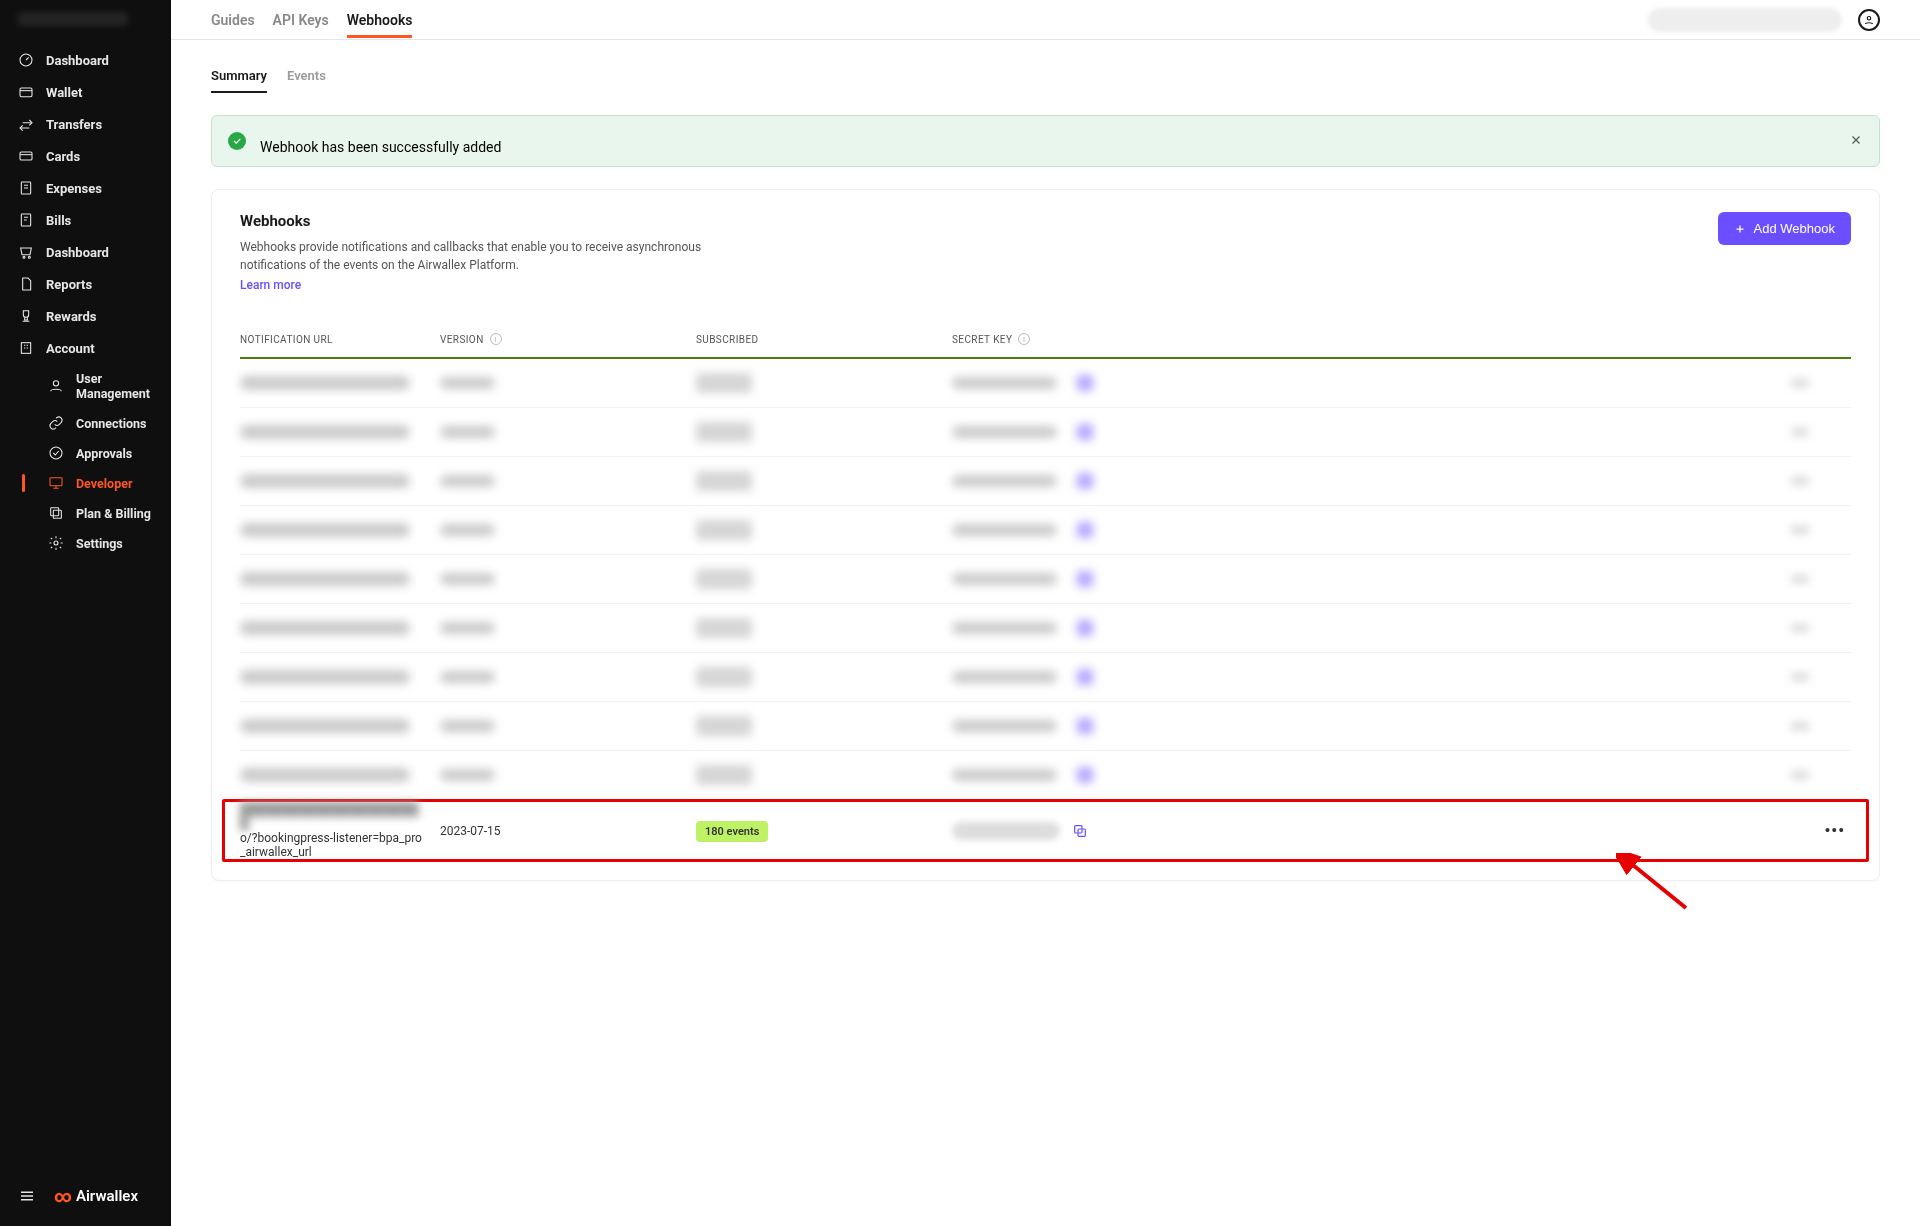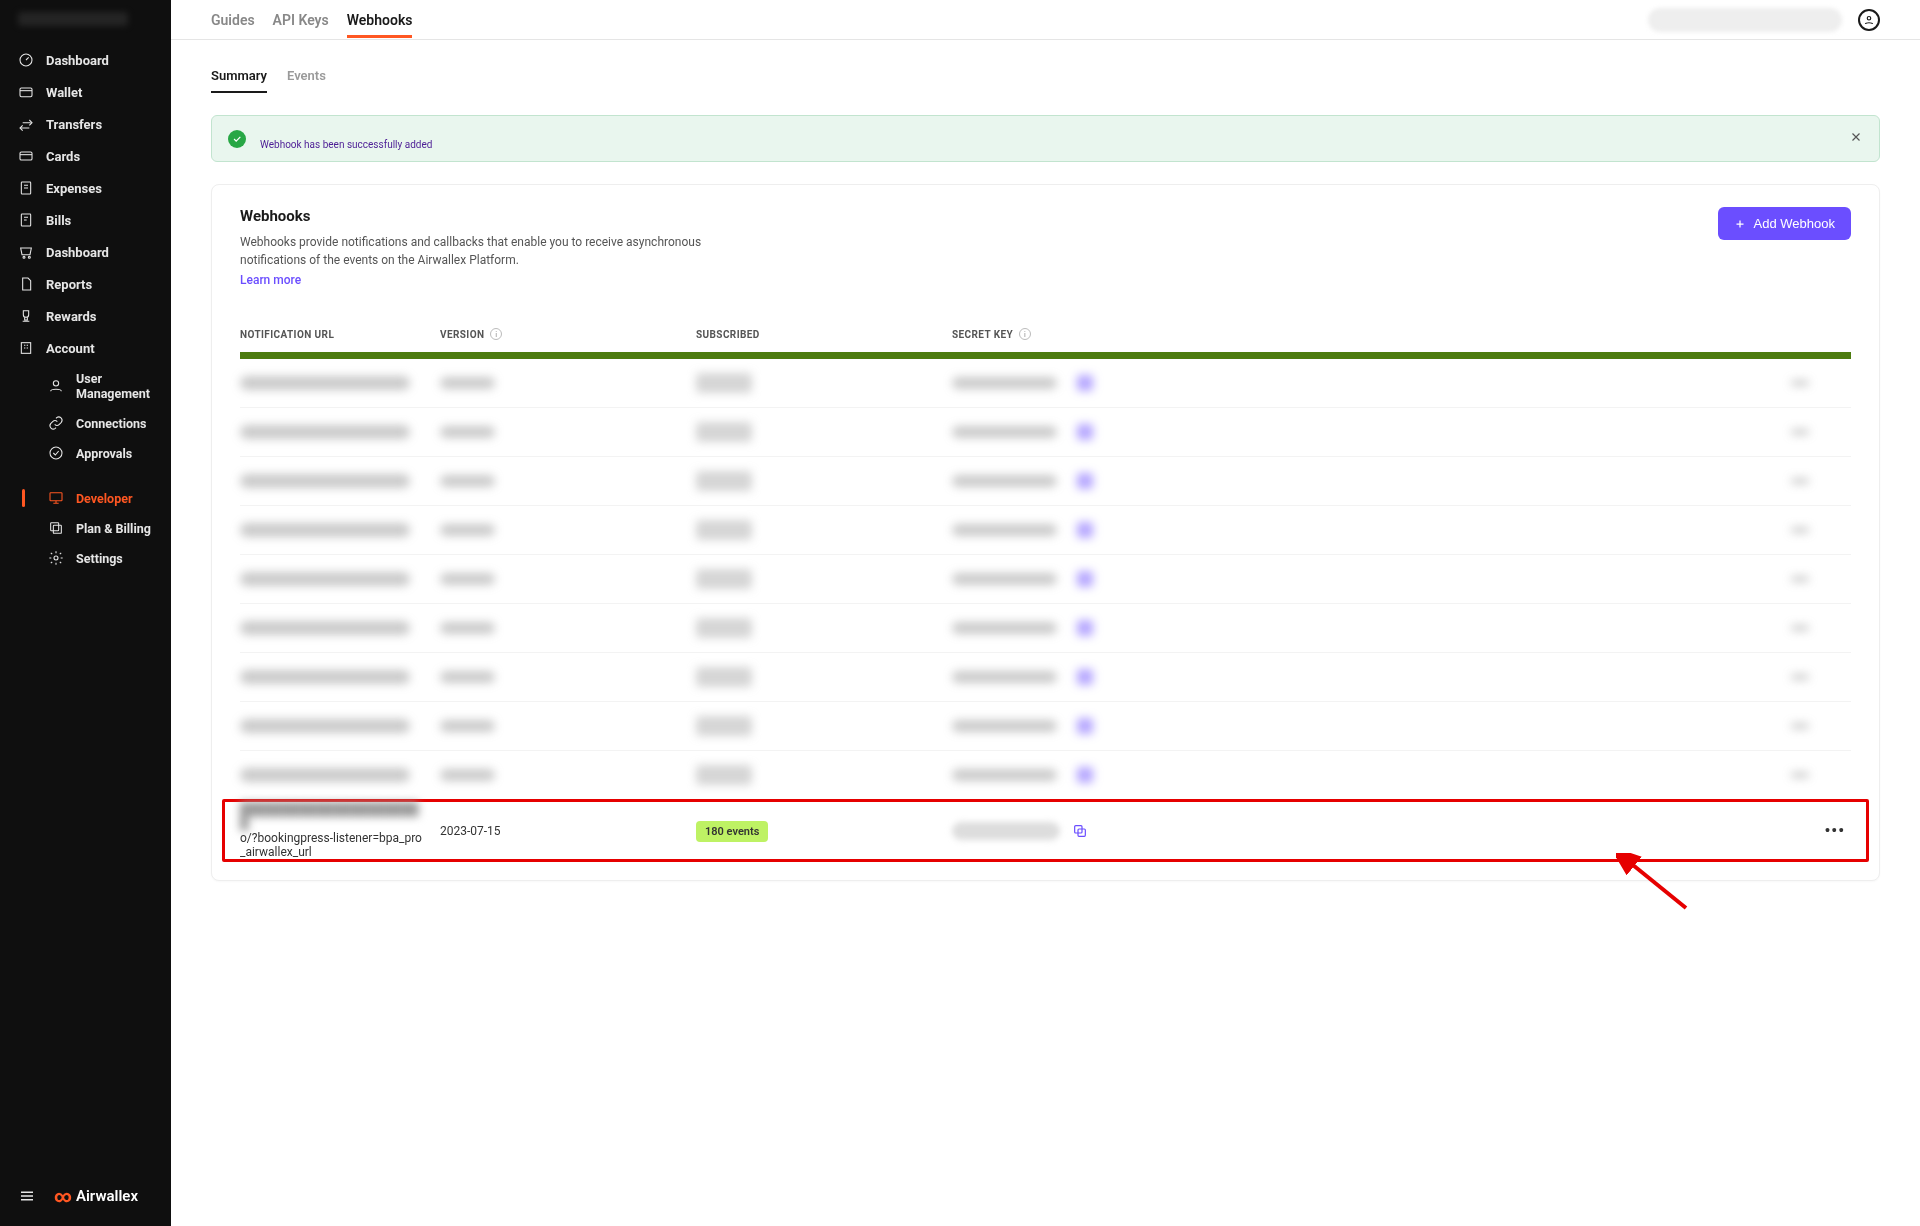--- a/index.html
+++ b/index.html
@@ -12,21 +12,21 @@
 .sidebar-logo-top { height: 40px; padding: 12px 18px; filter: blur(3px); opacity: .6; }
 .sidebar-logo-top .blur-box { background: #333; height: 14px; width: 110px; border-radius: 3px; }
 .sidebar-nav { flex: 1; padding-top: 4px; font-weight: bold; }
 .nav-item { display: flex; align-items: center; gap: 12px; padding: 8px 18px; font-size: 13px; color: #e6e6e6; cursor: pointer; }
 .nav-icon { width: 16px; height: 16px; display: inline-flex; align-items: center; justify-content: center; flex-shrink: 0; }
 .nav-icon svg { width: 16px; height: 16px; stroke: #e6e6e6; fill: none; stroke-width: 1.6; }
 
 .subnav { padding-left: 26px; }
 .subnav .nav-item { padding: 7px 18px 7px 22px; font-size: 12.5px; position: relative; }
 .subnav-indicator { position: absolute; left: -4px; top: 6px; bottom: 6px; width: 3px; background: #ff5722; border-radius: 2px; display: none; }
-.subnav .nav-item.active { color: #ff5722; margin-top: 15px; }
+.subnav .nav-item.active { color: #ff5722; }
 .subnav .nav-item.active .subnav-indicator { display: block; }
 .subnav .nav-item.active svg { stroke: #ff5722; }
 
 .sidebar-footer { padding: 14px 18px 20px; display: flex; align-items: center; gap: 18px; }
 .hamburger-icon { width: 18px; height: 18px; display: inline-flex; }
 .hamburger-icon svg { stroke: #e6e6e6; }
 .brand-logo { display: flex; align-items: center; gap: 2px; font-weight: 600; font-size: 15px; color: #fff; }
 .brand-logo .logo-mark { color: #ff5722; font-weight: 800; font-size: 17px; margin-right: 2px; }
 
 
@@ -43,35 +43,35 @@
 
 .content { padding: 20px 40px 40px; }
 
 .sub-tabs { display: flex; gap: 20px; margin-bottom: 22px; }
 .sub-tab { font-size: 13px; font-weight: 600; color: #9a9a9a; padding: 8px 0; border-bottom: 2px solid transparent; cursor: pointer; }
 .sub-tab.active { color: #1a1a1a; border-bottom-color: #1a1a1a; }
 
 .alert-success { display: flex; align-items: center; gap: 14px; background: #e9f6ee; border: 1px solid #c2e4cf; border-radius: 6px; padding: 11px 16px; margin-bottom: 22px; }
 .check-circle { width: 18px; height: 18px; background: #28a745; border-radius: 50%; display: inline-flex; align-items: center; justify-content: center; flex-shrink: 0; }
 .check-circle svg { width: 10px; height: 10px; stroke: #fff; stroke-width: 3; fill: none; }
-.alert-text { font-size: 10px; color: #4c1d95; flex: 1; margin-top: 12px; }
+.alert-text { font-size: 14px; color: #000000; flex: 1; margin-top: 12px; }
 .alert-close { cursor: pointer; color: #555; }
 .alert-close svg { width: 14px; height: 14px; stroke: #555; stroke-width: 2; }
 
 .panel { background: #fff; border: 1px solid #eee; border-radius: 8px; padding: 22px 28px 0; box-shadow: 0 1px 2px rgba(0,0,0,.03); }
 .panel-header { display: flex; justify-content: space-between; align-items: flex-start; margin-bottom: 28px; }
 .panel-title { font-size: 15px; font-weight: 700; margin-bottom: 8px; }
 .panel-desc { font-size: 12px; color: #555; max-width: 530px; line-height: 1.5; }
 .learn-link { color: #6b4eff; font-size: 12px; font-weight: 500; cursor: pointer; }
 .add-btn { background: #6b4eff; color: #fff; border: none; border-radius: 6px; padding: 9px 16px; font-size: 13px; font-weight: 500; display: inline-flex; align-items: center; gap: 8px; cursor: pointer; }
 .add-btn svg { width: 12px; height: 12px; stroke: #fff; stroke-width: 2.5; }
 
 
 .tbl { width: 100%; }
-.tbl-head { display: grid; grid-template-columns: 200px 256px 256px 1fr 60px; padding: 12px 0; border-bottom: 7px solid #4d7c0f; font-size: 10px; font-weight: 700; letter-spacing: .04em; color: #555; }
+.tbl-head { display: grid; grid-template-columns: 200px 256px 256px 1fr 60px; padding: 12px 0; border-bottom: 2px solid #4d7c0f; font-size: 10px; font-weight: 400; letter-spacing: .04em; color: #555; }
 .th { display: flex; align-items: center; gap: 6px; }
 .info-dot { width: 12px; height: 12px; border: 1px solid #bbb; border-radius: 50%; display: inline-flex; align-items: center; justify-content: center; font-size: 8px; color: #bbb; }
 
 .tbl-row { display: grid; grid-template-columns: 200px 256px 256px 1fr 60px; align-items: center; padding: 14px 0; border-bottom: 1px solid #f3f3f3; }
 .tbl-row.blurred > * { filter: blur(5px); }
 .blur-pill { background: #666; opacity: .35; border-radius: 10px; }
 .blur-pill.url { width: 170px; height: 14px; }
 .blur-pill.ver { width: 55px; height: 12px; }
 .blur-pill.sub { width: 56px; height: 20px; background: #888; border-radius: 4px; }
 .blur-pill.key { width: 105px; height: 12px; }

